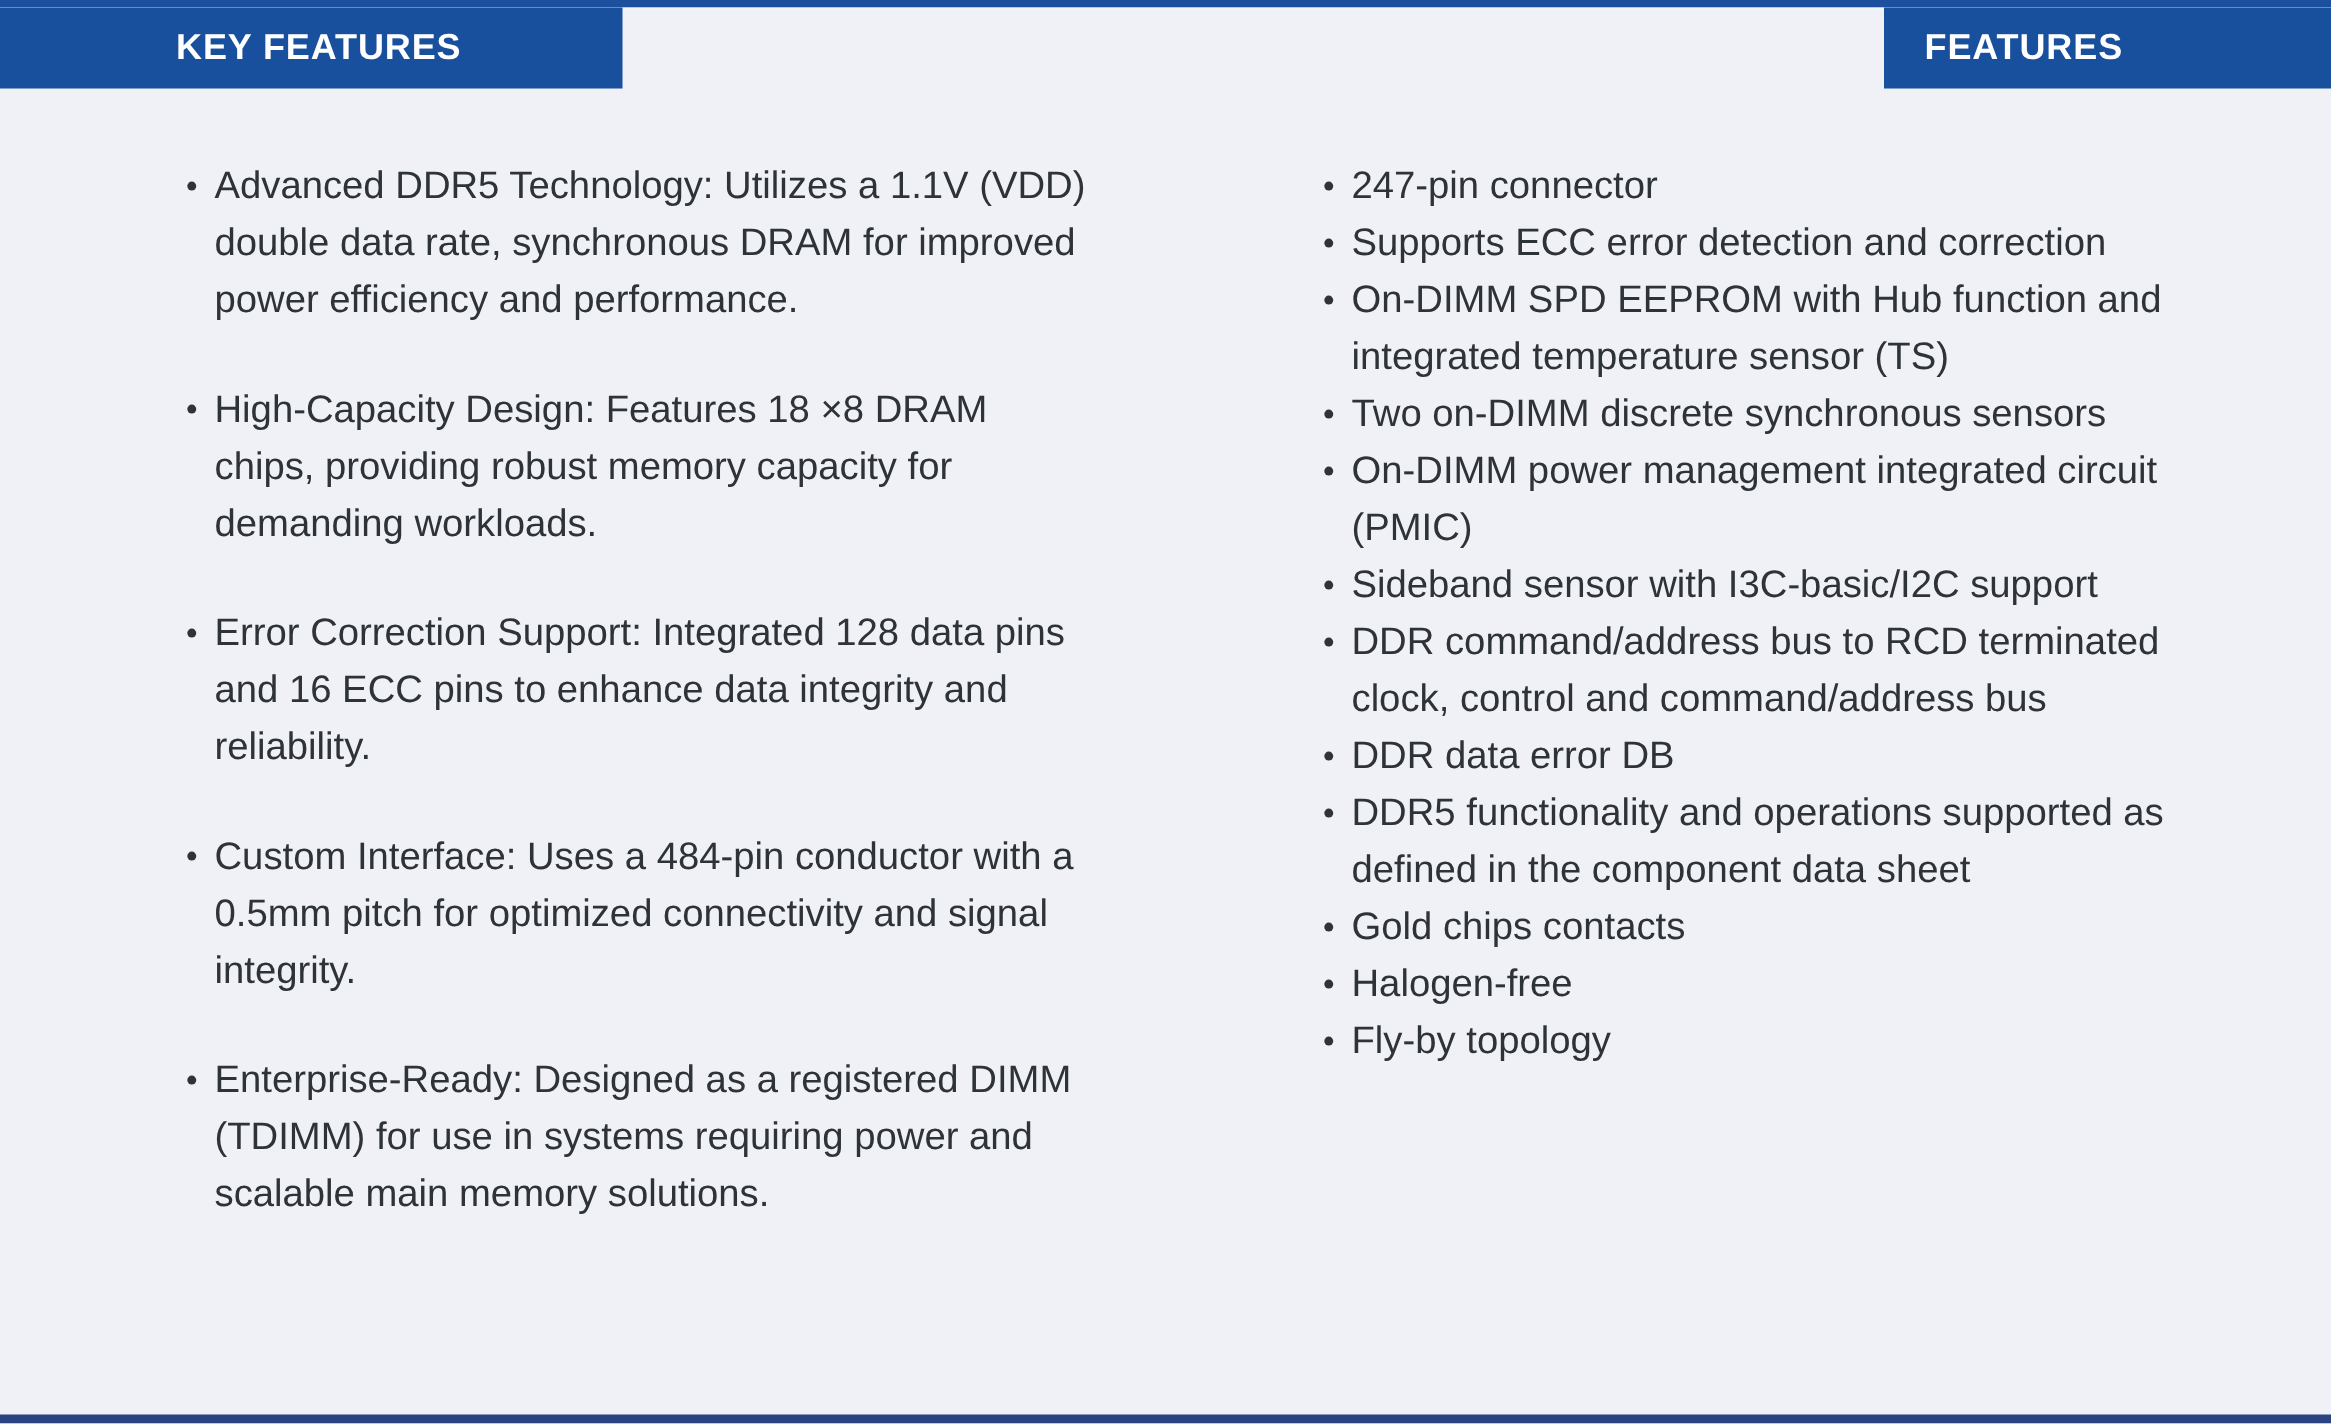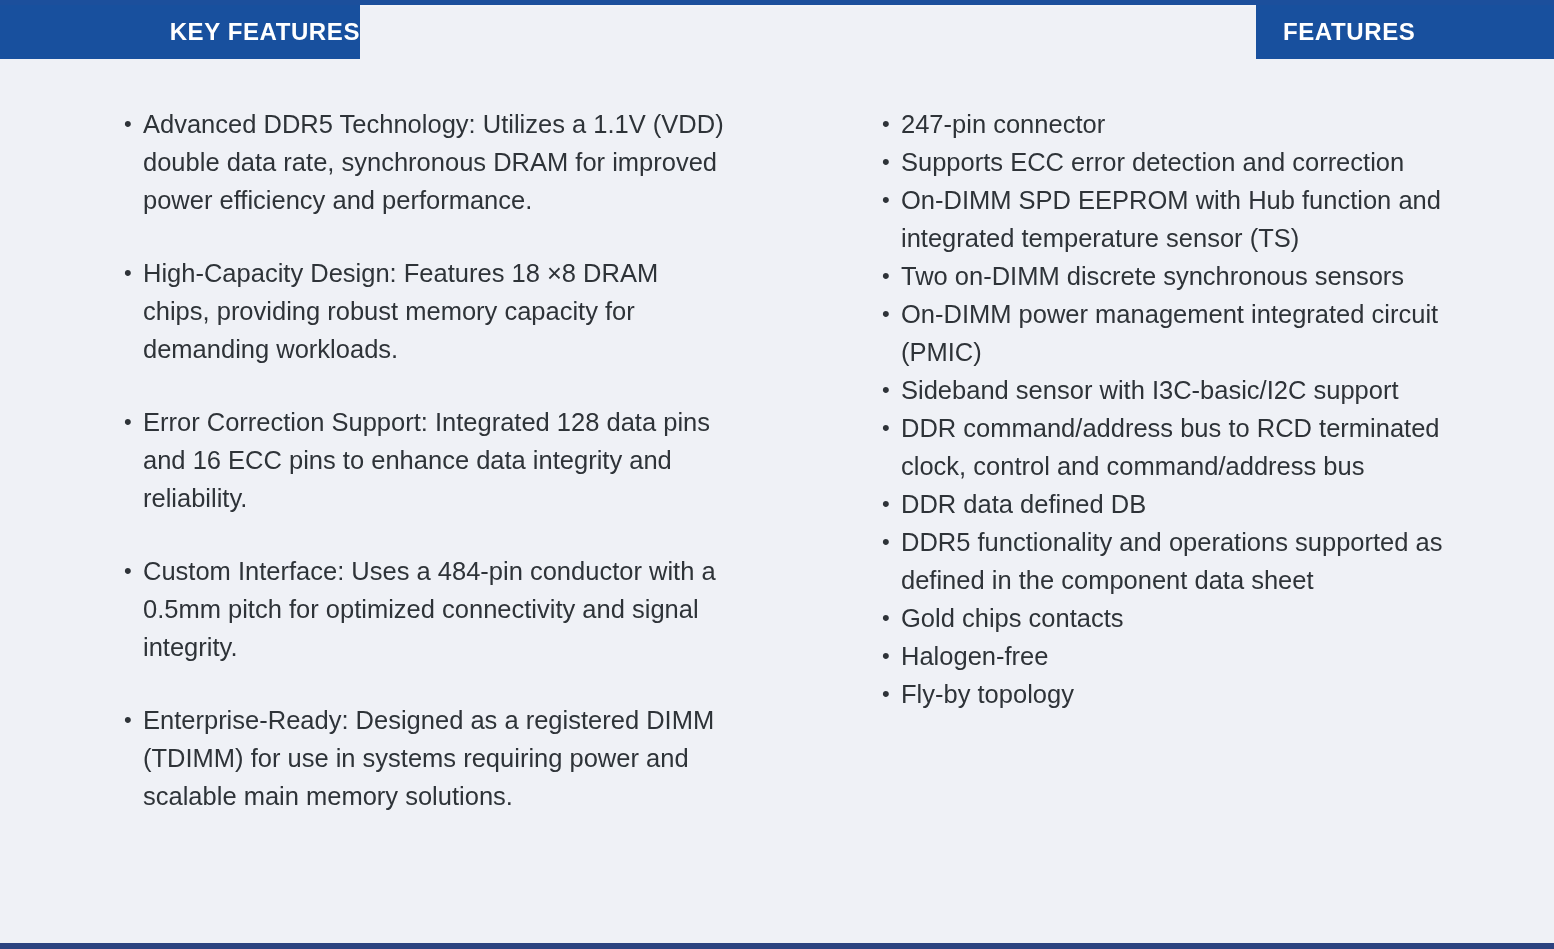--- a/index.html
+++ b/index.html
@@ -47,22 +47,22 @@
     top: 0;
     height: 54px;
     background: #18509e;
     display: flex;
     align-items: center;
     box-sizing: border-box;
   }
 
   .header-bar.left {
     left: 0px;
-    width: 360px;
-    justify-content: flex-end;
+    width: 415px;
+    justify-content: center;
     padding-left: 10px;
   }
 
   .header-bar.right {
     left: 1256px;
     width: 330px;
     justify-content: flex-start;
     padding-left: 27px;
   }
 
@@ -198,21 +198,21 @@
           <li>
             <span class="dot">•</span>
             <span class="li-text">Sideband sensor with I3C-basic/I2C support</span>
           </li>
           <li>
             <span class="dot">•</span>
             <span class="li-text">DDR command/address bus to RCD terminated clock, control and command/address bus</span>
           </li>
           <li>
             <span class="dot">•</span>
-            <span class="li-text">DDR data defined DB</span>
+            <span class="li-text">DDR data error DB</span>
           </li>
           <li>
             <span class="dot">•</span>
             <span class="li-text">DDR5 functionality and operations supported as defined in the component data sheet</span>
           </li>
           <li>
             <span class="dot">•</span>
             <span class="li-text">Gold chips contacts</span>
           </li>
           <li>

